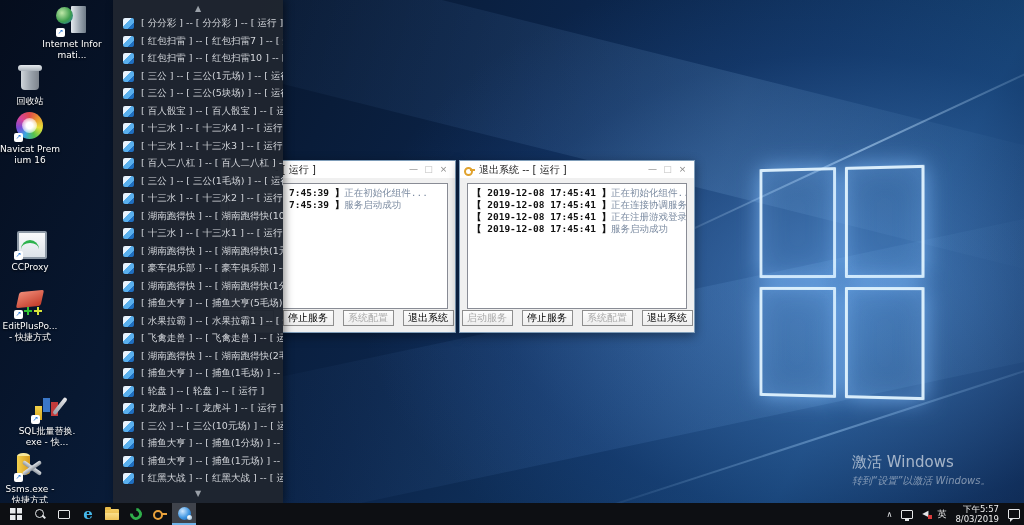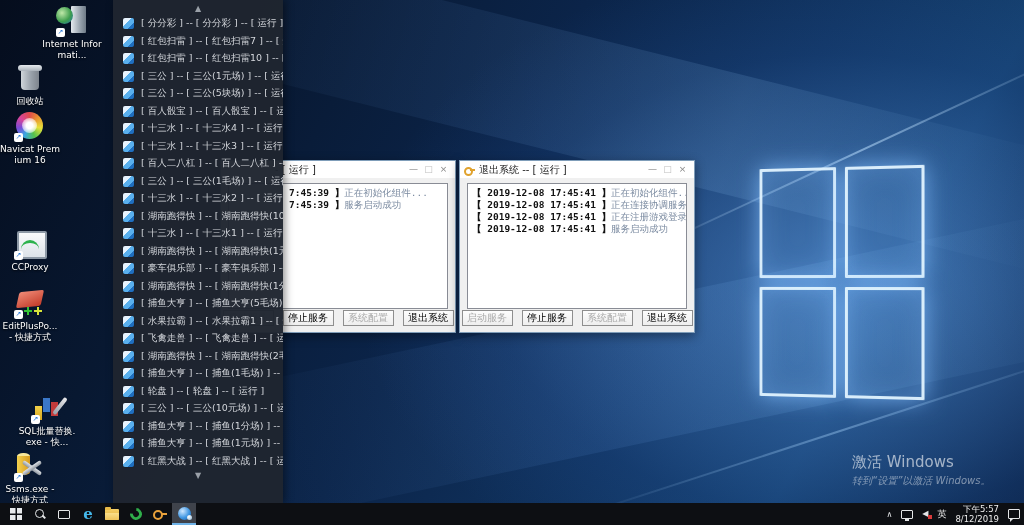--- a/index.html
+++ b/index.html
@@ -367,20 +367,24 @@
       <li>
           <span class="mic"></span>
           <span class="mil">[ 捕鱼大亨 ] -- [ 捕鱼(1毛场) ] -- [ 运行 ]</span>
         </li>
       <li>
           <span class="mic"></span>
           <span class="mil">[ 轮盘 ] -- [ 轮盘 ] -- [ 运行 ]</span>
         </li>
       <li>
           <span class="mic"></span>
+          <span class="mil">[ 龙虎斗 ] -- [ 龙虎斗 ] -- [ 运行 ]</span>
+        </li>
+      <li>
+          <span class="mic"></span>
           <span class="mil">[ 三公 ] -- [ 三公(10元场) ] -- [ 运行 ]</span>
         </li>
       <li>
           <span class="mic"></span>
           <span class="mil">[ 捕鱼大亨 ] -- [ 捕鱼(1分场) ] -- [ 运行 ]</span>
         </li>
       <li>
           <span class="mic"></span>
           <span class="mil">[ 捕鱼大亨 ] -- [ 捕鱼(1元场) ] -- [ 运行 ]</span>
         </li>
@@ -418,19 +422,19 @@
         <span class="orb-glyph"></span>
       </div>
     <div class="tb-spacer"></div>
     <div class="tray">
       <span class="chev">∧</span>
       <span class="net-glyph"></span>
       <span class="vol-glyph">◀</span>
       <span class="lang">英</span>
       <span class="clock">
         <div>下午5:57</div>
-        <div>8/12/2019</div>
+        <div>8/03/2019</div>
       </span>
       <span class="notif-glyph"></span>
     </div>
   </div>
 
 </div>
 
 </body></html>

